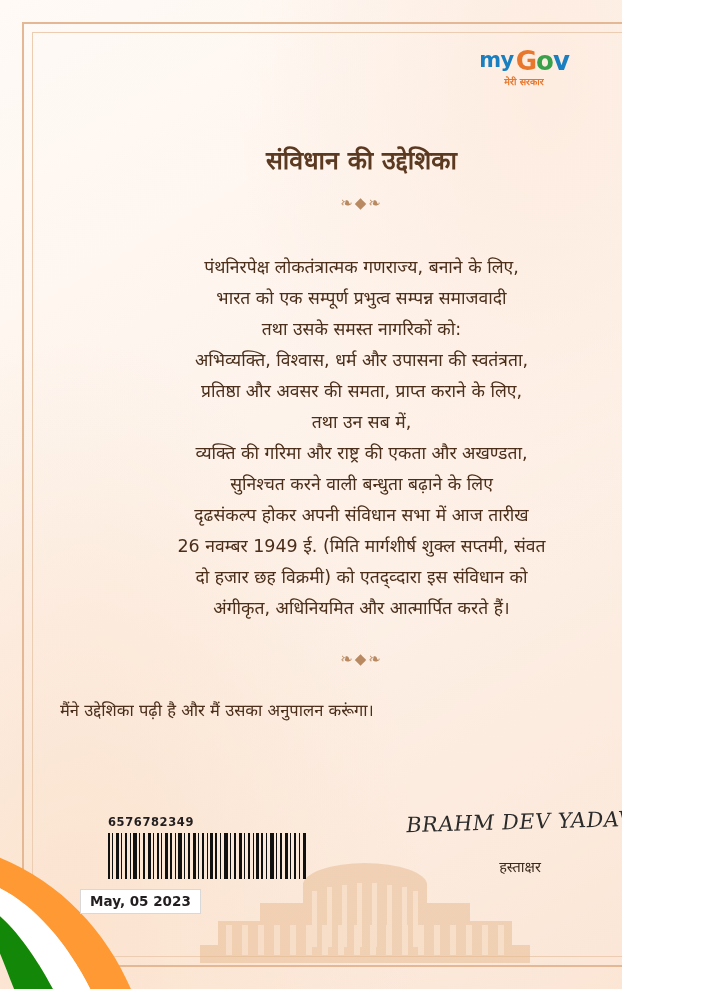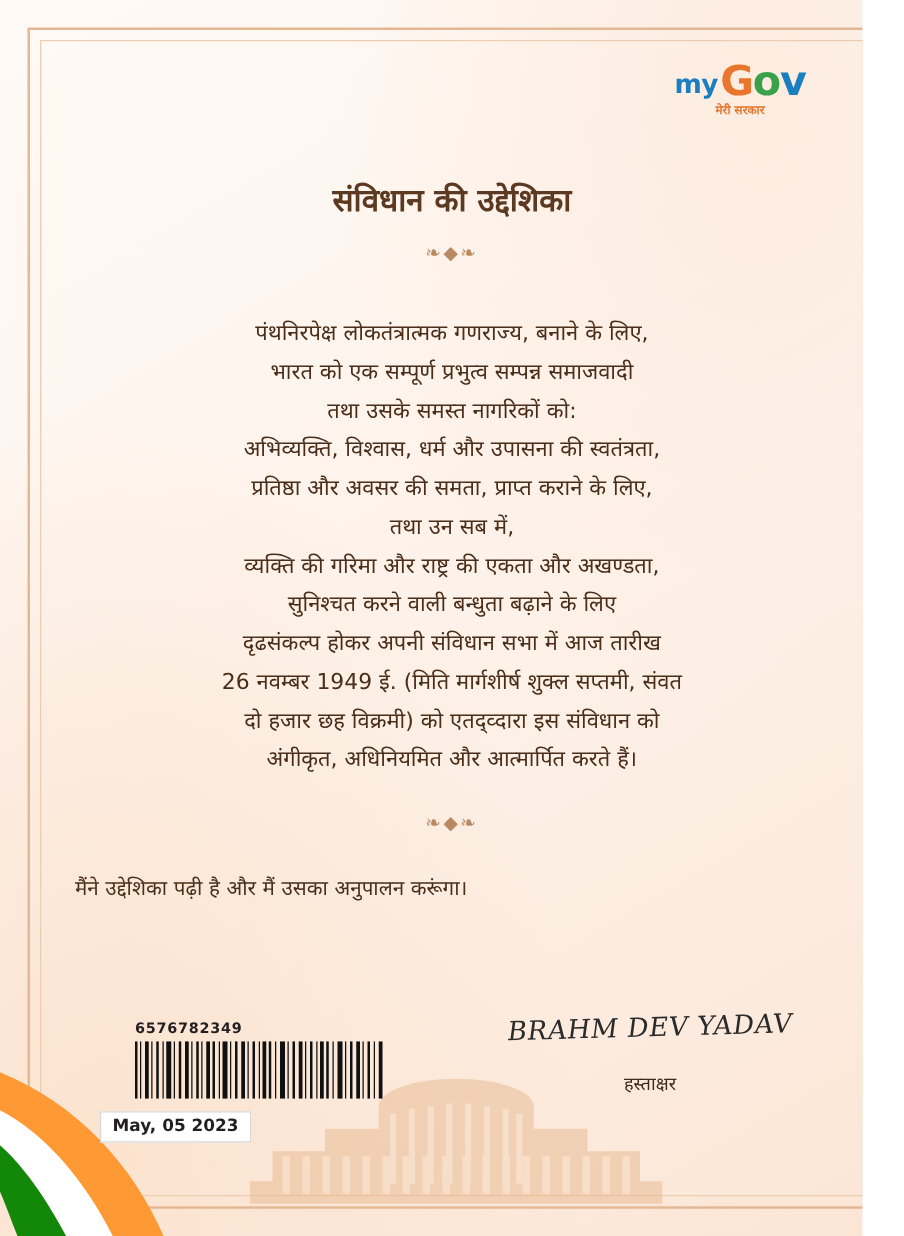--- a/index.html
+++ b/index.html
@@ -3,21 +3,21 @@
 <meta charset="utf-8">
 <style>
   * { box-sizing: border-box; margin: 0; padding: 0; }
   html, body {
     width: 723px; height: 989px;
     font-family: "Liberation Serif", serif;
     background: #ffffff;
   }
   .certificate {
     position: relative;
-    width: 690px; height: 989px;
+    width: 622px; height: 989px;
     overflow: hidden;
     background:
       radial-gradient(ellipse at 12% 95%, #fbe3cf 0%, rgba(251,227,207,0) 45%),
       radial-gradient(ellipse at 88% 8%, #fdece0 0%, rgba(253,236,224,0) 40%),
       linear-gradient(150deg, #fffaf6 0%, #fdf1e8 55%, #fbe6d6 100%);
     padding-left: 24px;
   }
   
   .frame-outer {
     position: absolute; left: 22px; top: 22px;
@@ -36,21 +36,21 @@
     line-height: 1;
   }
   .logo-row { display: flex; align-items: flex-end; justify-content: center; }
   .logo-my {
     font-family: "DejaVu Sans", sans-serif;
     font-weight: bold; font-size: 21px; color: #1a7fc1;
     letter-spacing: -0.5px; margin-right: 2px; margin-bottom: 3px;
   }
   .logo-gov {
     font-family: "DejaVu Sans", sans-serif;
-    font-weight: bold; font-size: 33px; letter-spacing: -1px;
+    font-weight: bold; font-size: 26px; letter-spacing: -1px;
   }
   .g1 { color: #e8762c; }
   .g3 { color: #3aa14b; }
   .g4 { color: #1a7fc1; }
   .logo-sub {
     font-family: "DejaVu Sans", sans-serif;
     font-size: 9.5px; color: #e8762c; margin-top: 3px; font-weight: bold;
   }
   
   .title {

